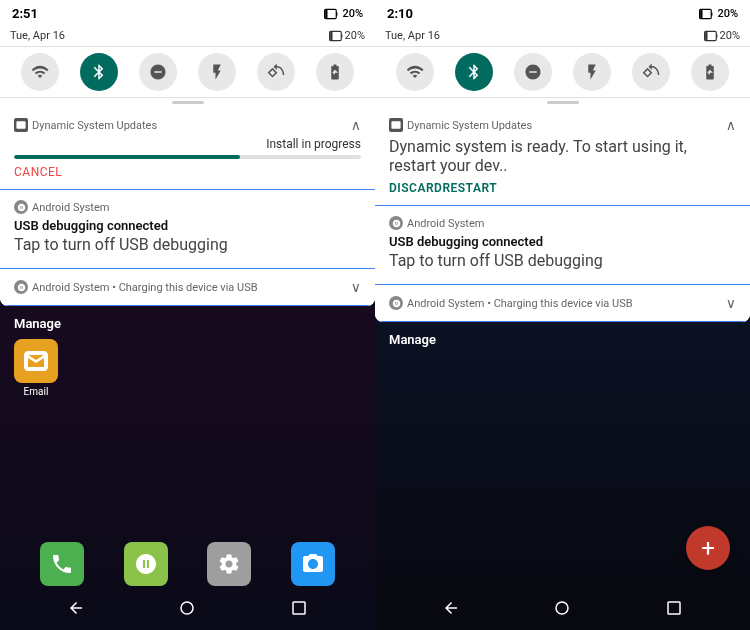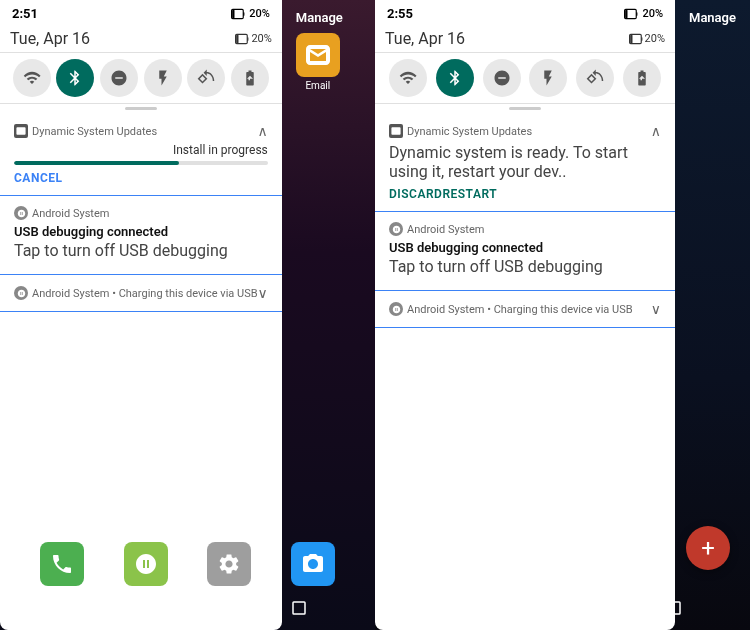--- a/index.html
+++ b/index.html
@@ -12,21 +12,21 @@
       font-family: 'Roboto', Arial, sans-serif;
       overflow: hidden;
     }
 
     .phone-screen {
       width: 375px;
       height: 630px;
       position: relative;
       overflow: hidden;
       display: flex;
-      flex-direction: row;
+      flex-direction: column;
     }
 
     
     .phone-left-bg {
       position: absolute;
       top: 0; left: 0; right: 0; bottom: 0;
       background: linear-gradient(180deg, #3a1a2e 0%, #1a0a20 40%, #0a0a18 100%);
       z-index: 0;
     }
 
@@ -75,21 +75,21 @@
     .quick-settings {
       background: #fff;
       padding: 4px 10px 4px;
       display: flex;
       align-items: center;
       justify-content: space-between;
       border-bottom: 1px solid #e0e0e0;
     }
 
     .qs-date {
-      font-size: 16px;
+      font-size: 11px;
       color: #333;
     }
 
     .qs-battery {
       font-size: 11px;
       color: #333;
       display: flex;
       align-items: center;
       gap: 2px;
     }
@@ -185,22 +185,22 @@
 
     .progress-bar-fill {
       background: #006b5e;
       height: 100%;
       width: 65%;
       border-radius: 2px;
     }
 
     .notif-action {
       font-size: 12px;
-      color: #3b82f6;
-      font-weight: 700;
+      color: #ef4444;
+      font-weight: 400;
       margin-top: 6px;
       text-transform: uppercase;
       letter-spacing: 0.5px;
     }
 
     .notif-actions-row {
       display: flex;
       margin-top: 6px;
     }
 
@@ -529,21 +529,21 @@
     </div>
   </div>
 </div>
 
 <div class="phone-screen">
   <div class="phone-right-bg"></div>
 
   <div class="notification-shade">
 
     <div class="status-bar">
-      <span class="time">2:55</span>
+      <span class="time">2:10</span>
       <div class="status-right">
         <svg width="14" height="12" viewBox="0 0 24 20">
           <rect x="1" y="2" width="20" height="16" rx="2" fill="none" stroke="#000" stroke-width="2"></rect>
           <rect x="21" y="7" width="2" height="6" rx="1" fill="#000"></rect>
           <rect x="2" y="3" width="4" height="14" rx="1" fill="#000"></rect>
         </svg>
         <span>20%</span>
       </div>
     </div>
 

